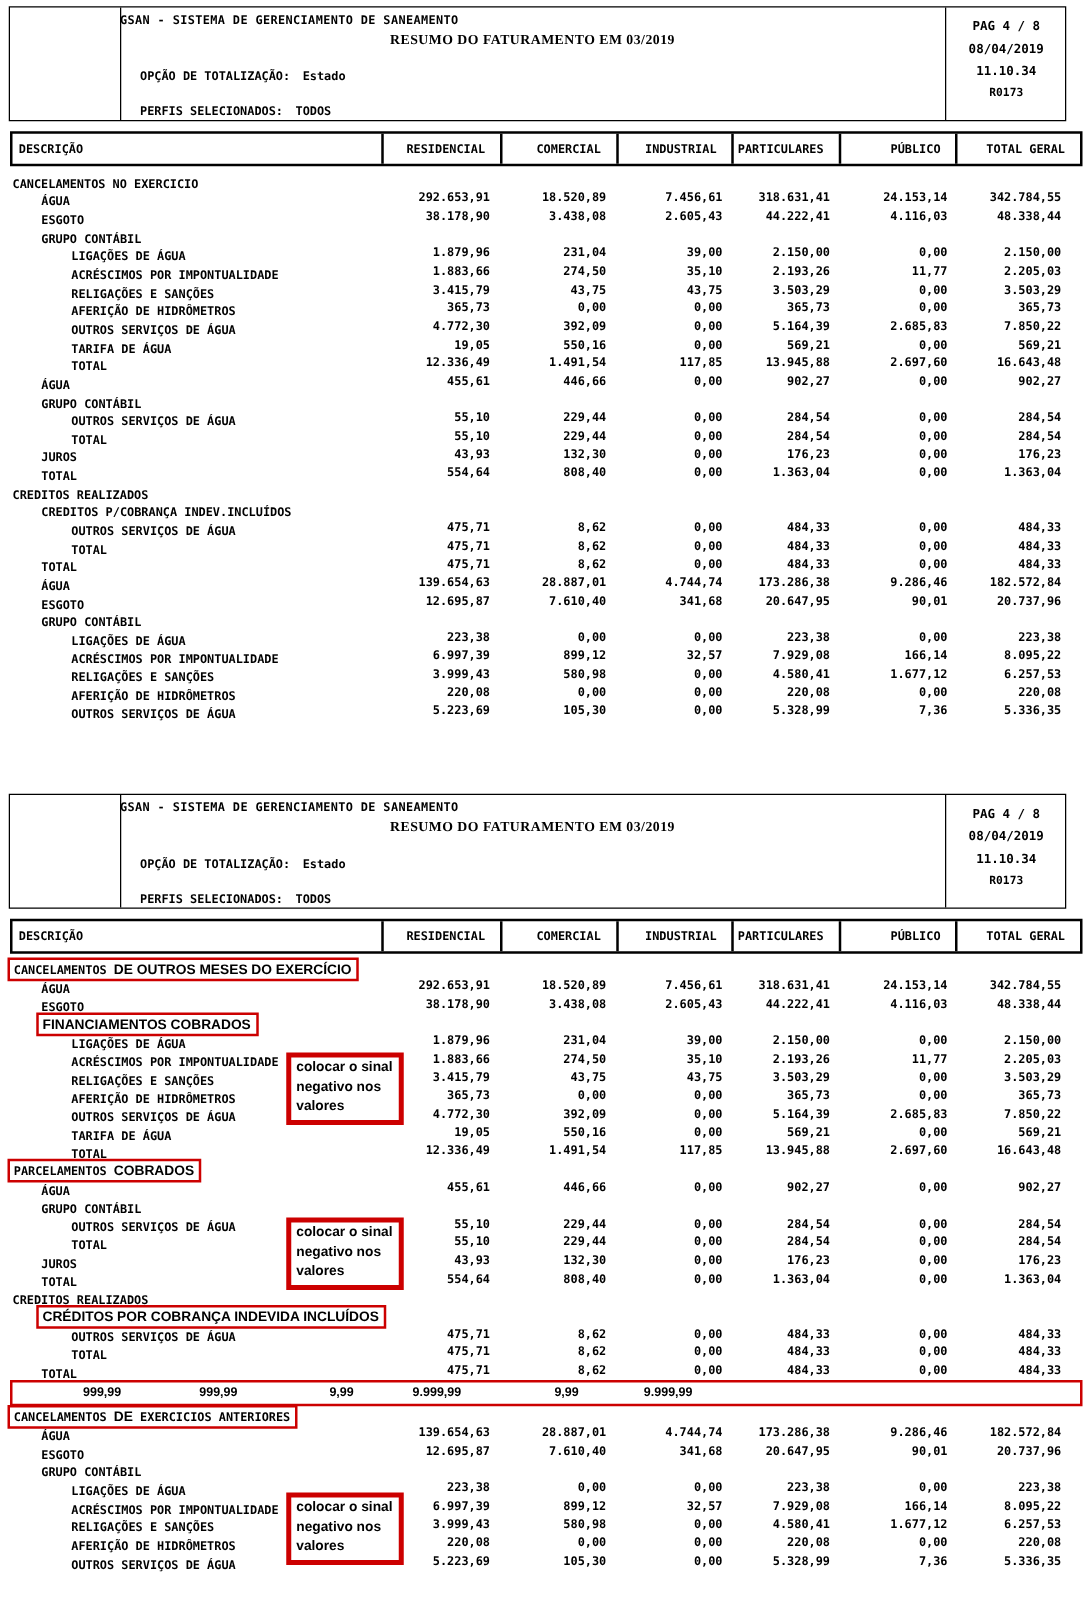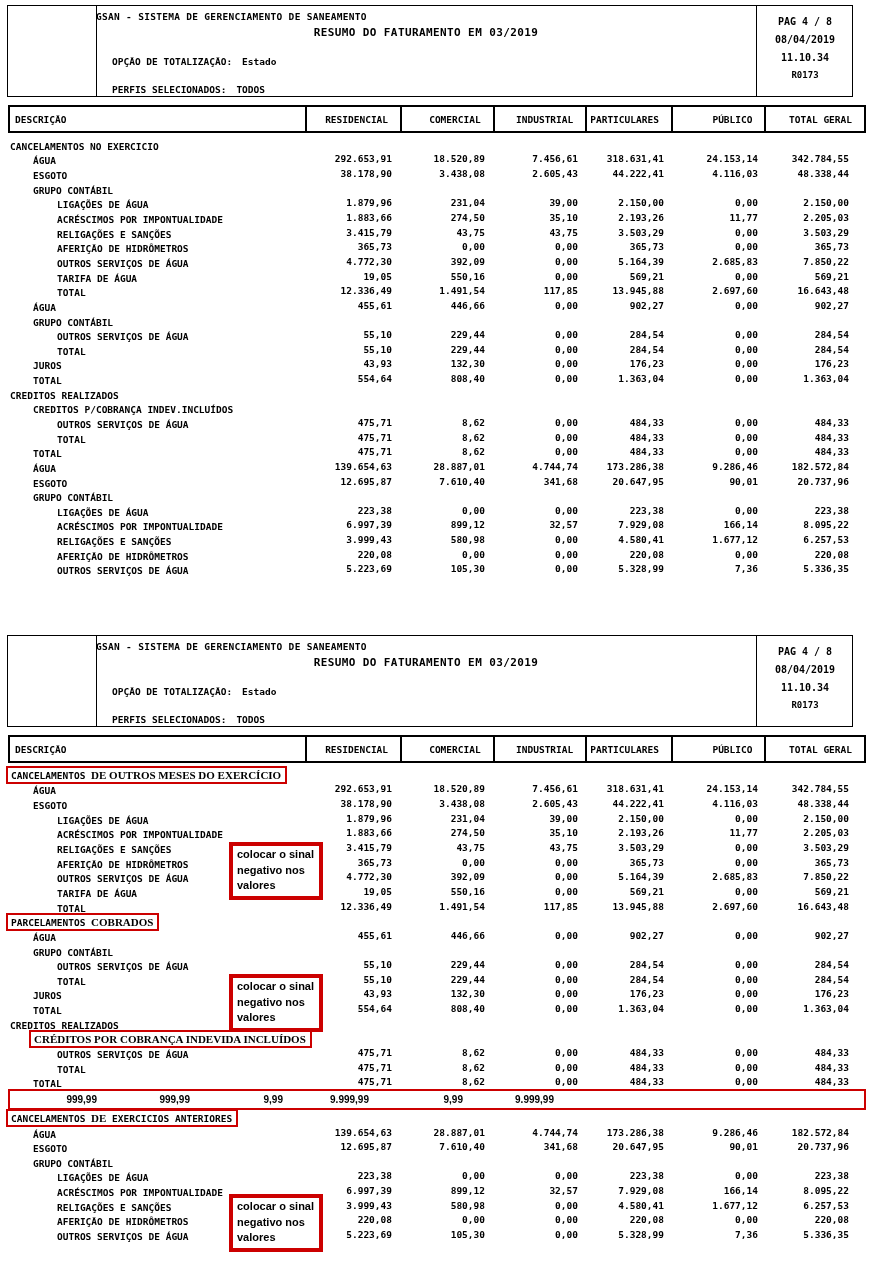--- a/index.html
+++ b/index.html
@@ -7,21 +7,21 @@
        font-family:"DejaVu Sans Mono",monospace;color:#000;}
   .page{position:absolute;inset:0;width:872px;height:1282px;background:#fff;overflow:hidden;}
 
   
   .report{position:absolute;left:0;width:872px;}
   .hdr-box{position:absolute;left:7px;top:0;width:846px;height:92px;border:1px solid #000;box-sizing:border-box;background:#fff;}
   .hdr-div1{position:absolute;left:88px;top:0;bottom:0;width:0;border-left:1px solid #000;}
   .hdr-div2{position:absolute;left:748px;top:0;bottom:0;width:0;border-left:1px solid #000;}
   .hdr-center{position:absolute;left:88px;top:0;width:660px;height:100%;}
   .t1{position:absolute;top:5px;left:0;right:0;text-align:left;font-weight:bold;font-size:9.5px;letter-spacing:.3px;}
-  .t2{position:absolute;top:20px;left:0;right:0;text-align:center;font-weight:bold;font-size:11px;letter-spacing:.4px;}
+  .t2{position:absolute;top:20px;left:0;right:0;text-align:center;font-weight:bold;font-size:11px;letter-spacing:.4px;font-family:Liberation Serif, serif;}
   .hline{position:absolute;left:16px;font-weight:bold;font-size:9.5px;white-space:nowrap;}
   .hline .val{margin-left:10px;}
   .opt-line{top:50px;}
   .perfil-line{top:78px;}
   .hdr-right{position:absolute;left:748px;top:0;width:98px;height:100%;}
   .rline{position:absolute;left:0;right:0;text-align:center;font-weight:bold;font-size:10px;white-space:nowrap;}
   .r1{top:10px;} .r2{top:28px;} .r3{top:46px;} .r4{top:64px;font-size:9px;}
 
   
   .tbl{position:absolute;left:8px;top:100px;width:858px;}
@@ -32,21 +32,21 @@
   .hc.desc{justify-content:flex-start;padding-left:5px;}
   .hc.num{justify-content:flex-end;padding-right:12px;}
   .tbl-body{padding-top:4px;}
   .tr{display:flex;height:14.65px;align-items:center;position:relative;}
   .td{box-sizing:border-box;white-space:nowrap;overflow:visible;}
   .td.desc{flex:none;}
   .td.num{flex:none;text-align:right;padding-right:8px;font-weight:bold;font-size:9.5px;}
   .td.num.c5{padding-right:17px;}
   .ind0{padding-left:2px;} .ind1{padding-left:25px;} .ind2{padding-left:49px;}
   .f-mono{font-family:"DejaVu Sans Mono",monospace;font-weight:bold;font-size:9.5px;}
-  .f-sans{font-family:Liberation Serif, serif;font-weight:bold;font-size:11px;}
+  .f-sans{font-family:Liberation Sans, sans-serif;font-weight:bold;font-size:11px;}
   .redbox{display:inline-block;border:2px solid var(--red,#c00);padding:0 4px 1px 3px;margin-left:-4px;line-height:11px;background:transparent;}
   .total-row{border:2px solid var(--red,#c00);height:17px;background:#fff;}
   .total-row .td.num{font-family:"Liberation Sans",sans-serif;font-weight:bold;font-size:10px;}
 
   
   .anno{position:absolute;width:94px;border:4px solid var(--red,#c00);background:#fff;box-sizing:border-box;
         padding:1px 2px 2px 4px;font-family:"Liberation Sans",sans-serif;font-weight:bold;font-size:11px;line-height:15.5px;z-index:5;}
   .anno-1{left:229px;top:842px;}
   .anno-2{left:229px;top:974px;}
   .anno-3{left:229px;top:1194px;}
@@ -415,20 +415,29 @@
           <div class="tr">
             <div class="td desc ind1" style="width: 297px;"><span class="f-mono">ESGOTO</span></div>
             <div class="td num c0" style="width: 95px;">38.178,90</div>
             <div class="td num c1" style="width: 93px;">3.438,08</div>
             <div class="td num c2" style="width: 93px;">2.605,43</div>
             <div class="td num c3" style="width: 86px;">44.222,41</div>
             <div class="td num c4" style="width: 94px;">4.116,03</div>
             <div class="td num c5" style="width: 100px;">48.338,44</div>
           </div>
           <div class="tr">
+            <div class="td desc ind1" style="width: 297px;"><span class="redbox"><span class="f-sans">FINANCIAMENTOS COBRADOS</span></span></div>
+            <div class="td num c0" style="width: 95px;"></div>
+            <div class="td num c1" style="width: 93px;"></div>
+            <div class="td num c2" style="width: 93px;"></div>
+            <div class="td num c3" style="width: 86px;"></div>
+            <div class="td num c4" style="width: 94px;"></div>
+            <div class="td num c5" style="width: 100px;"></div>
+          </div>
+          <div class="tr">
             <div class="td desc ind2" style="width: 297px;"><span class="f-mono">LIGAÇÕES DE ÁGUA</span></div>
             <div class="td num c0" style="width: 95px;">1.879,96</div>
             <div class="td num c1" style="width: 93px;">231,04</div>
             <div class="td num c2" style="width: 93px;">39,00</div>
             <div class="td num c3" style="width: 86px;">2.150,00</div>
             <div class="td num c4" style="width: 94px;">0,00</div>
             <div class="td num c5" style="width: 100px;">2.150,00</div>
           </div>
           <div class="tr">
             <div class="td desc ind2" style="width: 297px;"><span class="f-mono">ACRÉSCIMOS POR IMPONTUALIDADE</span></div>

